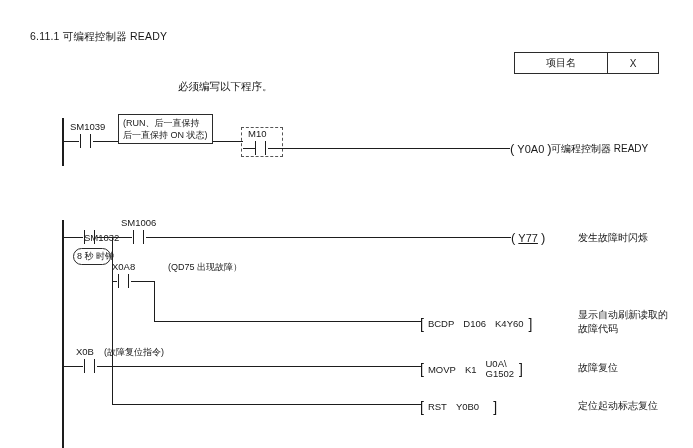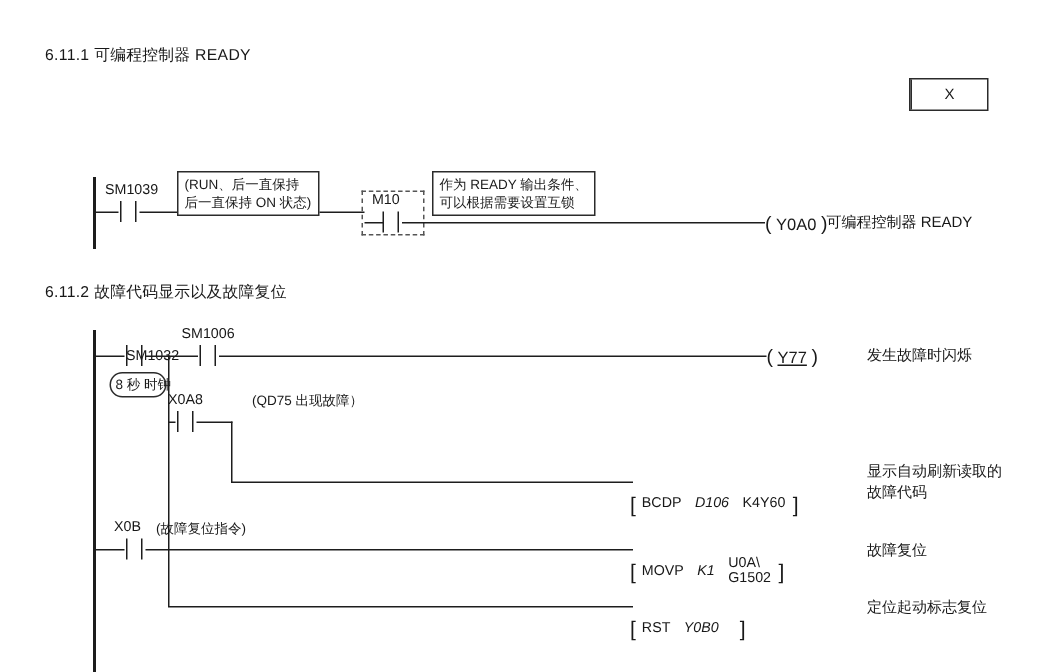--- a/index.html
+++ b/index.html
@@ -136,21 +136,21 @@
   
   .instr {
     position: absolute;
     display: flex;
     align-items: center;
     font-size: 9.5px;
     white-space: nowrap;
     color: #181818;
   }
   .instr .br { font-size: 14px; line-height: 10px; }
-  .instr .op { margin: 16px 9px; font-style: italic; }
+  .instr .op { margin: 4px 9px; }
 
   .cmt {
     position: absolute;
     font-size: 10px;
     line-height: 13px;
     white-space: nowrap;
     color: #181818;
   }
 
   
@@ -170,23 +170,25 @@
 <body>
 
 <div class="page">
 
   <div class="heading abs" style="left:30px; top:30px;">
     <span>6.11.1</span>
     <span>可编程控制器 READY</span>
   </div>
 
   <div class="hdr-box">
+    <div class="hdr-cell left">项目名</div>
     <div class="hdr-cell right">X</div>
   </div>
 
+  <div class="note abs" style="left:178px; top:80px;">必须编写以下程序。</div>
 
   <div class="rail" style="left:62px; top:118px; height:48px;"></div>
 
   <div class="hline" style="left:62px; top:141px; width:17px;"></div>
 
   <div class="contact" style="left:79px; top:134px;"></div>
   <div class="label" style="left:70px; top:121px;">SM1039</div>
 
   <div class="hline" style="left:93px; top:141px; width:150px;"></div>
 
@@ -194,35 +196,27 @@
     <span class="ln">(RUN、后一直保持</span>
     <span class="ln">后一直保持 ON 状态)</span>
   </div>
 
   <div class="dashed-box" style="left:241px; top:127px; width:40px; height:28px;"></div>
   <div class="contact" style="left:254px; top:141px;"></div>
   <div class="label" style="left:248px; top:128px;">M10</div>
   <div class="hline" style="left:243px; top:148px; width:13px;"></div>
   <div class="hline" style="left:268px; top:148px; width:242px;"></div>
 
-  <div class="balloon" style="left:288px; top:114px;">
-    <span class="ln">作为 READY 输出条件、</span>
-    <span class="ln">可以根据需要设置互锁</span>
-  </div>
 
   <div class="coil" style="left:510px; top:141px;">
     <span class="paren">(</span><span style="margin:0 3px;">Y0A0</span><span class="paren">)</span>
   </div>
 
   <div class="cmt" style="left:551px; top:142px;">可编程控制器 READY</div>
 
-  <div class="heading abs" style="left:30px; top:188px;">
-    <span>6.11.2</span>
-    <span>故障代码显示以及故障复位</span>
-  </div>
 
   <div class="rail" style="left:62px; top:220px; height:228px;"></div>
 
   <div class="hline" style="left:62px; top:237px; width:21px;"></div>
   <div class="contact" style="left:83px; top:230px;"></div>
   <div class="label" style="left:84px; top:217px;margin-top:15px;">SM1032</div>
   <div class="hline" style="left:97px; top:237px; width:35px;"></div>
   <div class="contact" style="left:132px; top:230px;"></div>
   <div class="label" style="left:121px; top:217px;">SM1006</div>
   <div class="hline" style="left:146px; top:237px; width:365px;"></div>

